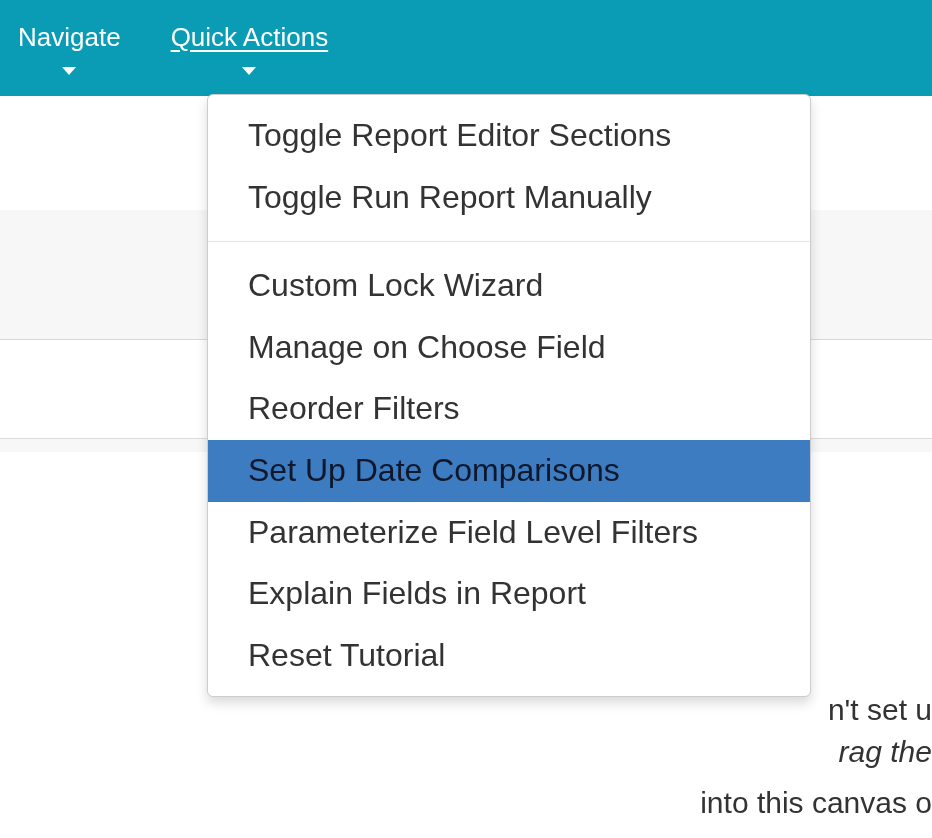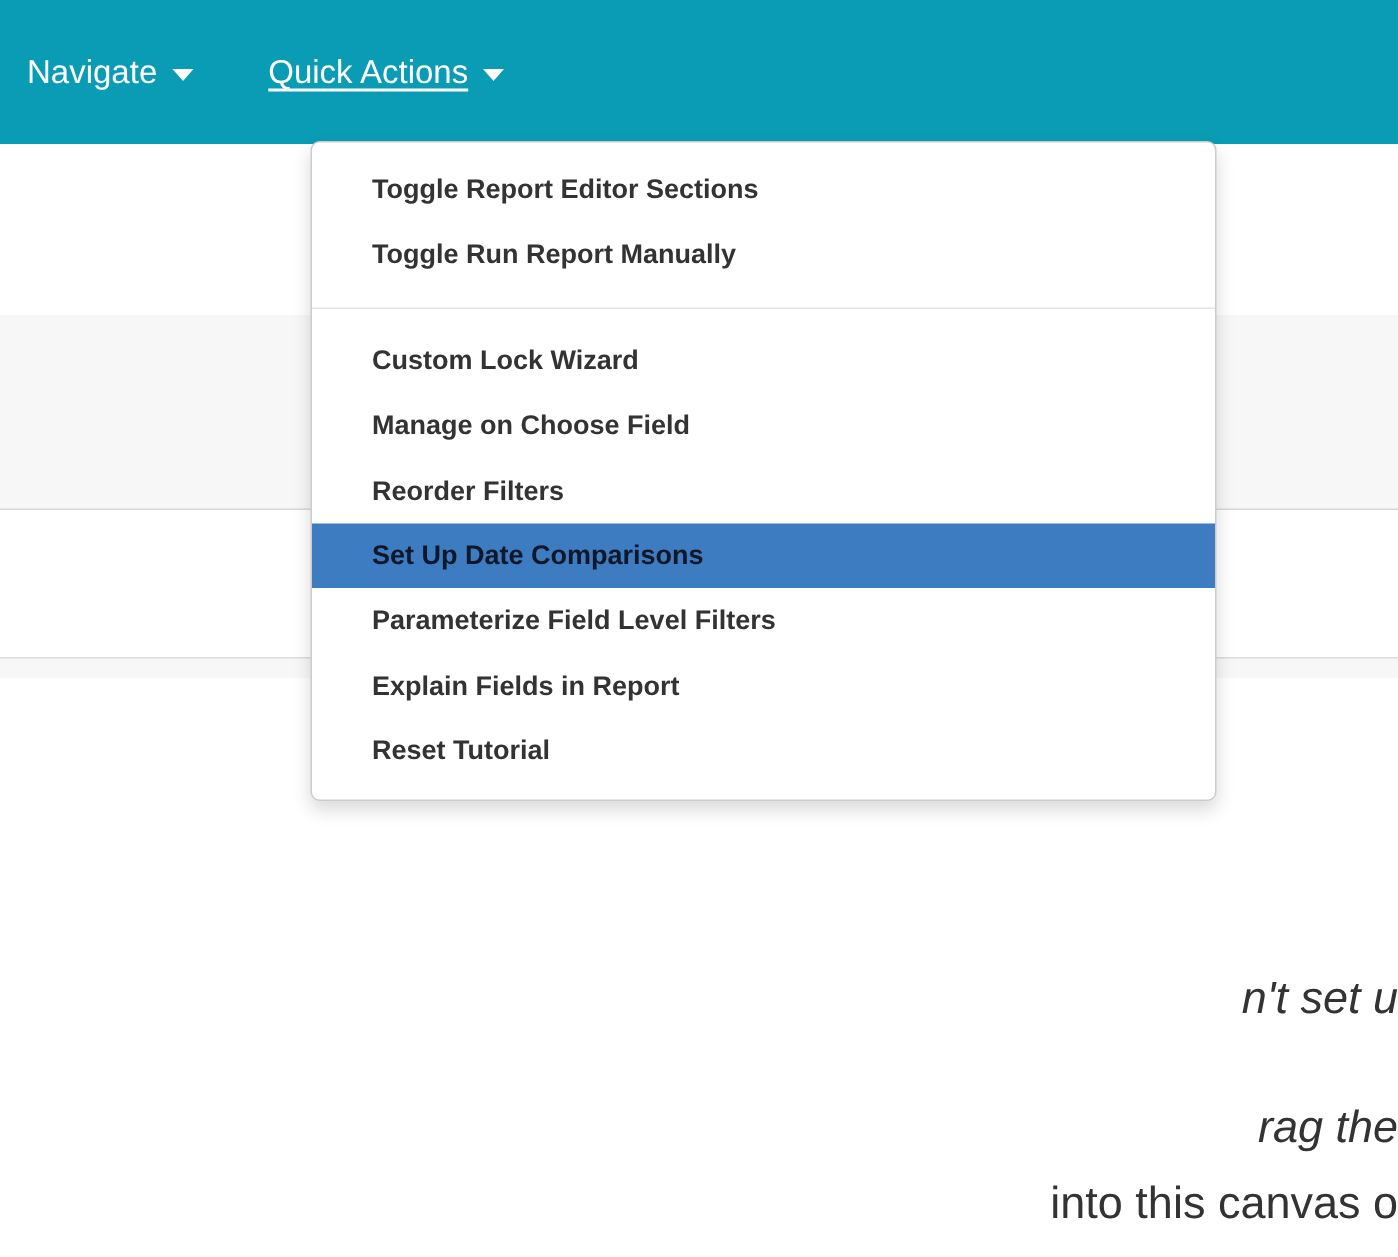--- a/index.html
+++ b/index.html
@@ -18,26 +18,27 @@
     .top-bar {
       background: #0a9cb5;
       height: 96px;
       display: flex;
       align-items: center;
       padding: 0 18px;
       gap: 50px;
     }
     .top-bar-item {
       color: #ffffff;
-      font-size: 22px;
+      font-size: 26px;
       font-weight: 400;
       display: flex;
       align-items: center;
       gap: 10px;
       cursor: pointer;
+      flex-direction: column;
     }
     .top-bar-item.active {
       text-decoration: underline;
       text-underline-offset: 4px;
     }
     .caret-down {
       width: 0;
       height: 0;
       border-left: 7px solid transparent;
       border-right: 7px solid transparent;
@@ -64,41 +65,40 @@
     }
     .bg-text {
       position: absolute;
       right: 0;
       color: #333333;
       font-size: 30px;
       line-height: 1.7;
       text-align: left;
       white-space: nowrap;
     }
-    .bg-text-1 { top: 640px; font-style: italic; }
+    .bg-text-1 { top: 684px; }
     .bg-text-2 { top: 726px; font-style: italic; }
     .bg-text-3 { top: 777px; }
     .dropdown {
       position: absolute;
       top: 94px;
       left: 207px;
       width: 604px;
       background: #ffffff;
       border: 1px solid #cccccc;
       border-radius: 6px;
       box-shadow: 0 6px 12px rgba(0,0,0,0.15);
       padding: 10px 0;
     }
     .dropdown-item {
       padding: 10px 40px;
-      font-size: 18px;
+      font-size: 32px;
       color: #333333;
       cursor: pointer;
       line-height: 1.3;
-      font-weight: bold;
     }
     .dropdown-item.highlighted {
       background: #3d7cc0;
       color: #0f172a;
     }
     .dropdown-divider {
       height: 1px;
       background: #e5e5e5;
       margin: 13px 0;
     }

